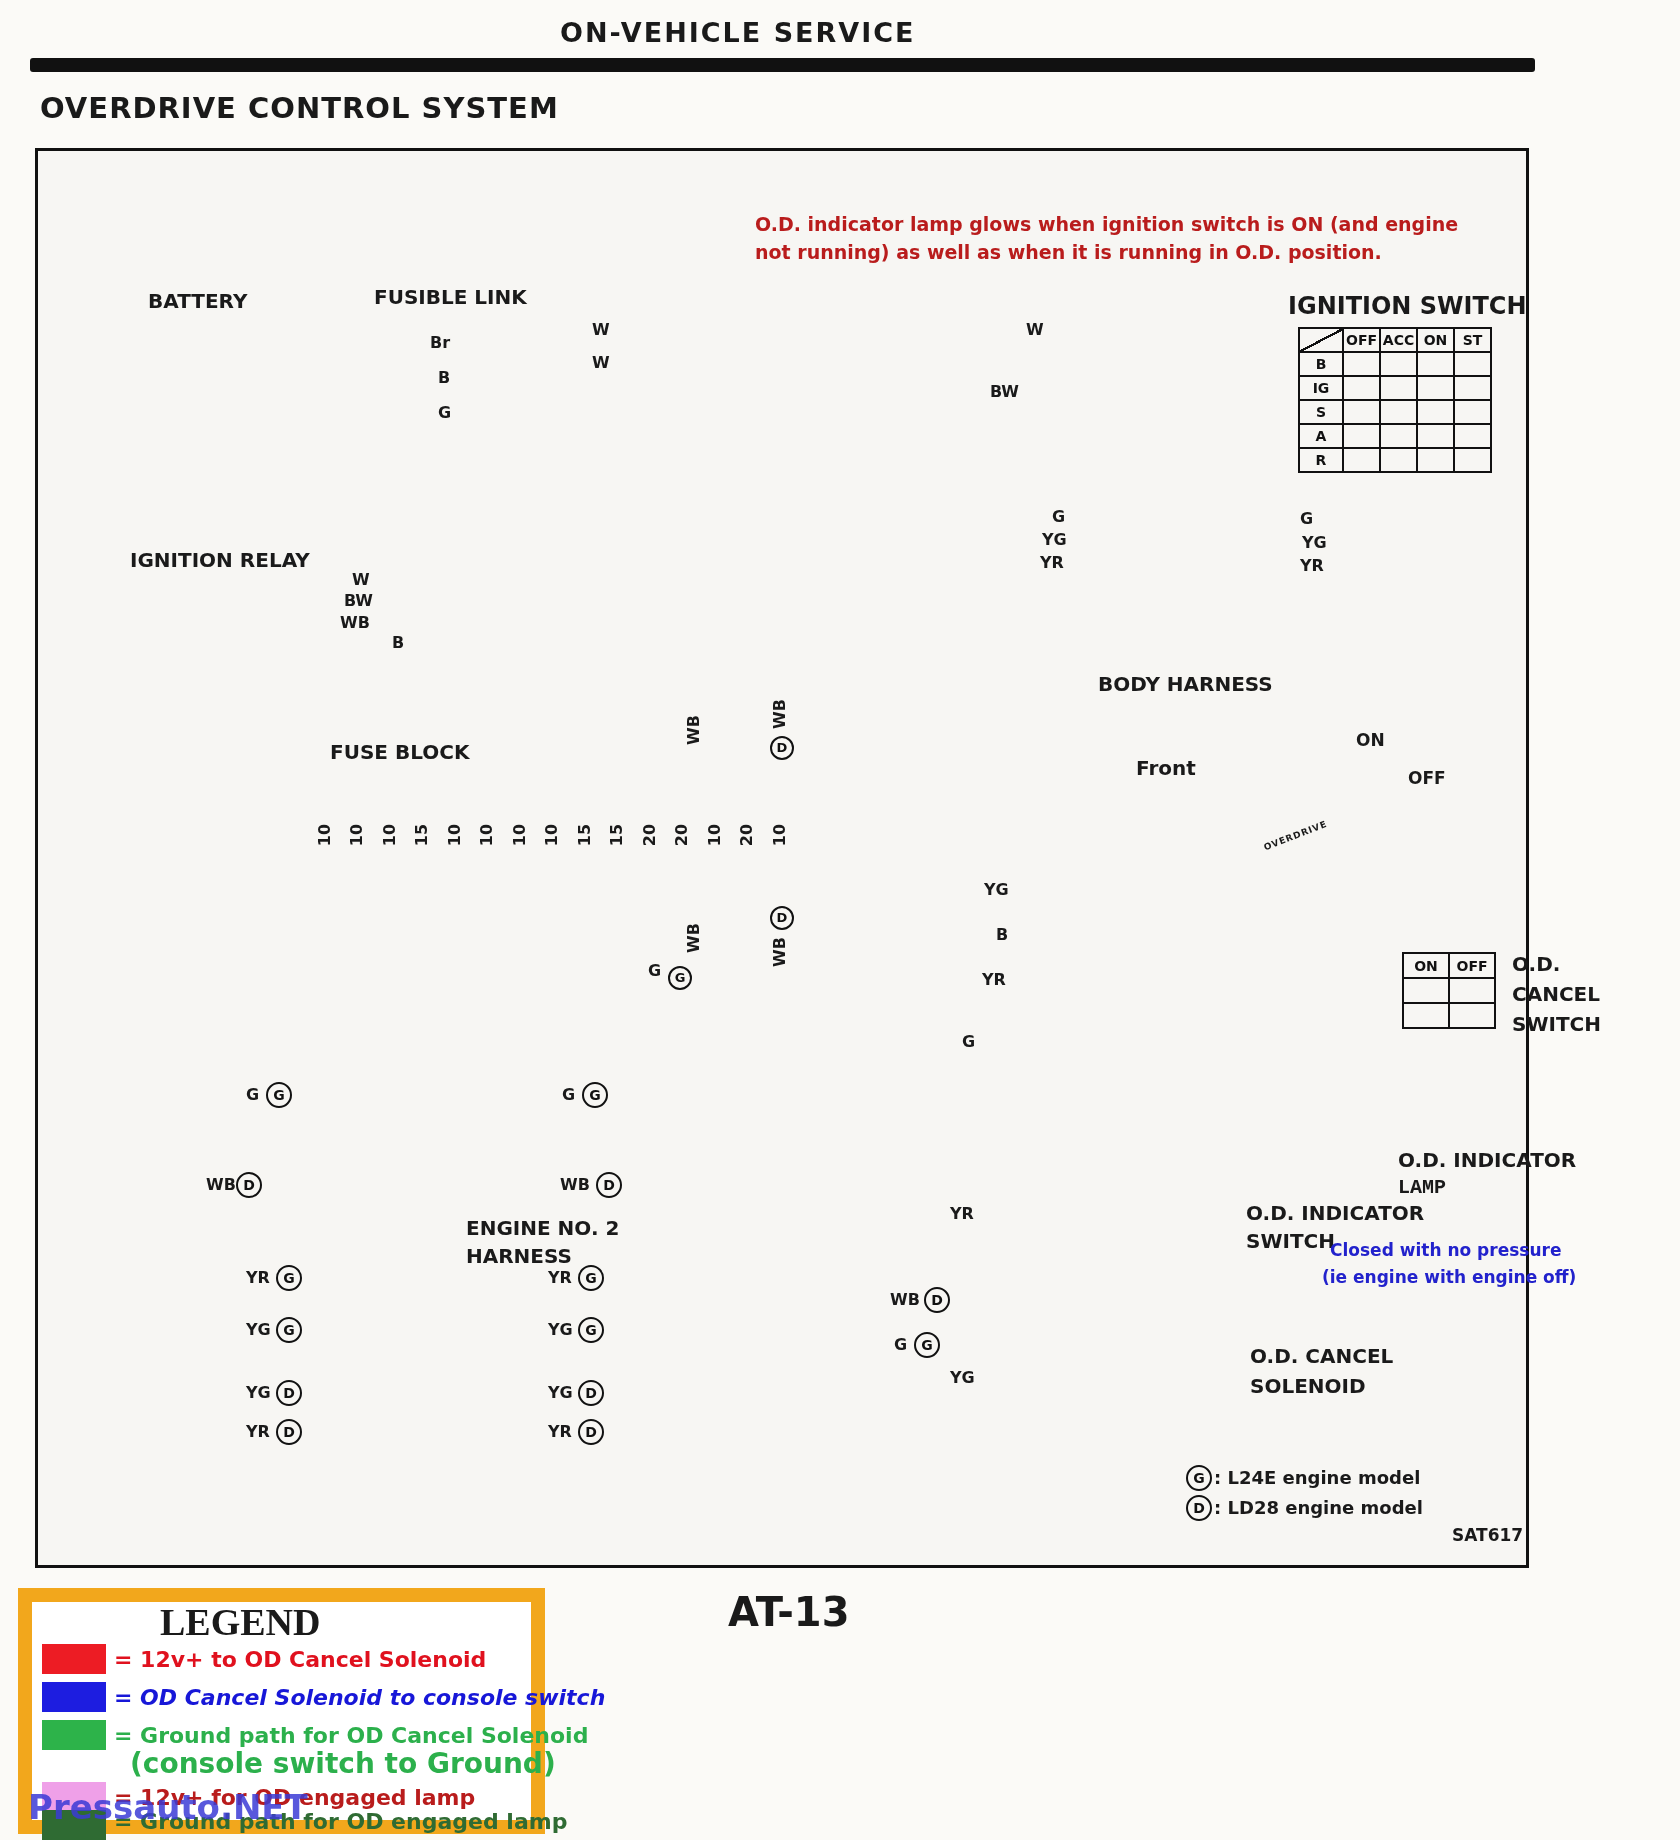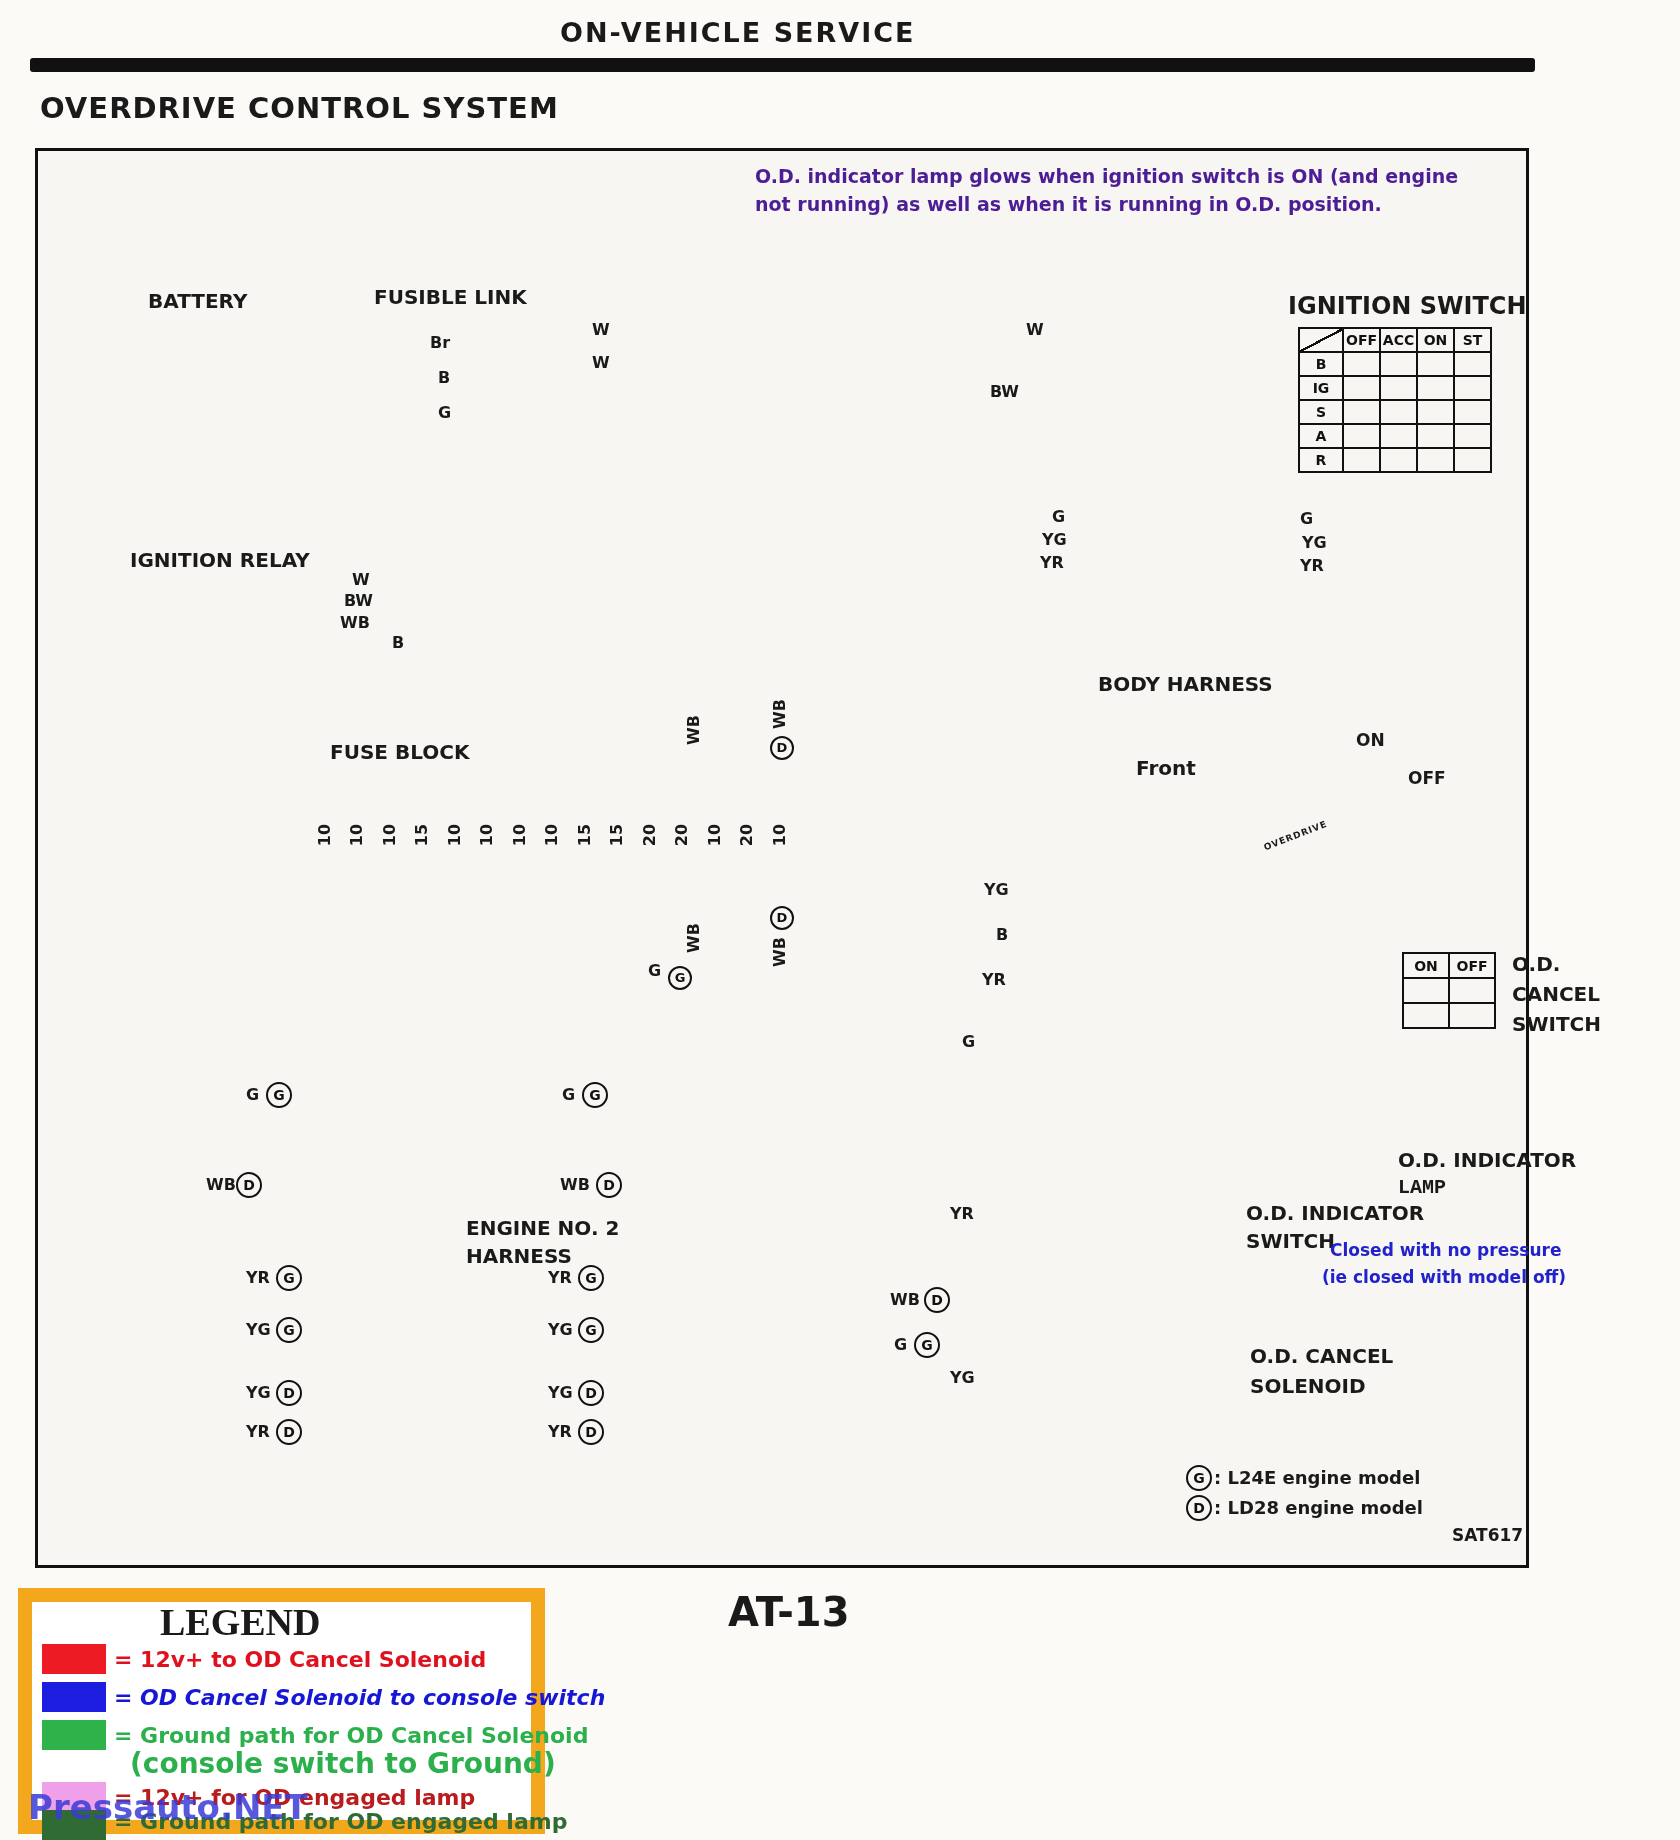--- a/index.html
+++ b/index.html
@@ -19,21 +19,21 @@
   #ignTable td.rh{width:42px;}
   #ignTable td.diag{background:linear-gradient(to bottom right,transparent 48%,#111 48%,#111 54%,transparent 54%);}
   #odswTable{left:1402px;top:952px;}
   #odswTable td{width:44px;height:23px;font-size:14px;}
   #legend{position:absolute;left:18px;top:1588px;width:527px;height:246px;background:#fff;border:14px solid #f2a71c;box-sizing:border-box;}
   .lg-red{color:#e0111e;} .lg-blue{color:#1717d8;} .lg-green{color:#2cb04c;} .lg-pink{color:#b91c1c;} .lg-dgreen{color:#2f6b33;}
   .swatch{position:absolute;width:64px;height:30px;}
   .sw1{background:#ed1c24;} .sw2{background:#1d1de0;} .sw3{background:#2db34a;} .sw4{background:#efa0e8;} .sw5{background:#2f6b33;}
   #wm{position:absolute;left:28px;top:1790px;font-size:34px;font-weight:bold;color:#3b3bd6;opacity:.85;transform:none;}
   svg{position:absolute;left:0;top:0;}
-  .note{color:#4c1d95;}
+  .note{color:#b91c1c;margin-top:48px;}
   .blue-note{color:#2222cc;}
 </style>
 </head>
 <body>
 
 <div id="page">
 
   <svg width="1680" height="1840" viewBox="0 0 1680 1840">
 
     <g stroke="#1a1a1a" stroke-width="3" fill="none">
@@ -519,21 +519,21 @@
   <span class="lb" style="left:950px;top:1214px;font-size:16px;">YR</span>
   <span class="lb" style="left:890px;top:1300px;font-size:16px;">WB</span>
   <div class="circ" style="left:924px;top:1300px;">D</div>
   <span class="lb" style="left:894px;top:1345px;font-size:16px;">G</span>
   <div class="circ" style="left:914px;top:1345px;">G</div>
   <span class="lb" style="left:950px;top:1378px;font-size:16px;">YG</span>
 
   <span class="lb" style="left:1246px;top:1213px;font-size:20px;">O.D. INDICATOR</span>
   <span class="lb" style="left:1246px;top:1241px;font-size:20px;">SWITCH</span>
   <span class="lb blue-note" style="left:1330px;top:1250px;font-size:17px;">Closed with no pressure</span>
-  <span class="lb blue-note" style="left:1322px;top:1277px;font-size:17px;">(ie closed with model off)</span>
+  <span class="lb blue-note" style="left:1322px;top:1277px;font-size:17px;">(ie engine with engine off)</span>
 
   <span class="lb" style="left:1250px;top:1356px;font-size:20px;">O.D. CANCEL</span>
   <span class="lb" style="left:1250px;top:1386px;font-size:20px;">SOLENOID</span>
 
   <div class="circ" style="left:1186px;top:1478px;">G</div>
   <span class="lb" style="left:1214px;top:1478px;font-size:18px;">:  L24E engine model</span>
   <div class="circ" style="left:1186px;top:1508px;">D</div>
   <span class="lb" style="left:1214px;top:1508px;font-size:18px;">:  LD28 engine model</span>
   <span class="lb" style="left:1452px;top:1535px;font-size:17px;">SAT617</span>
 

